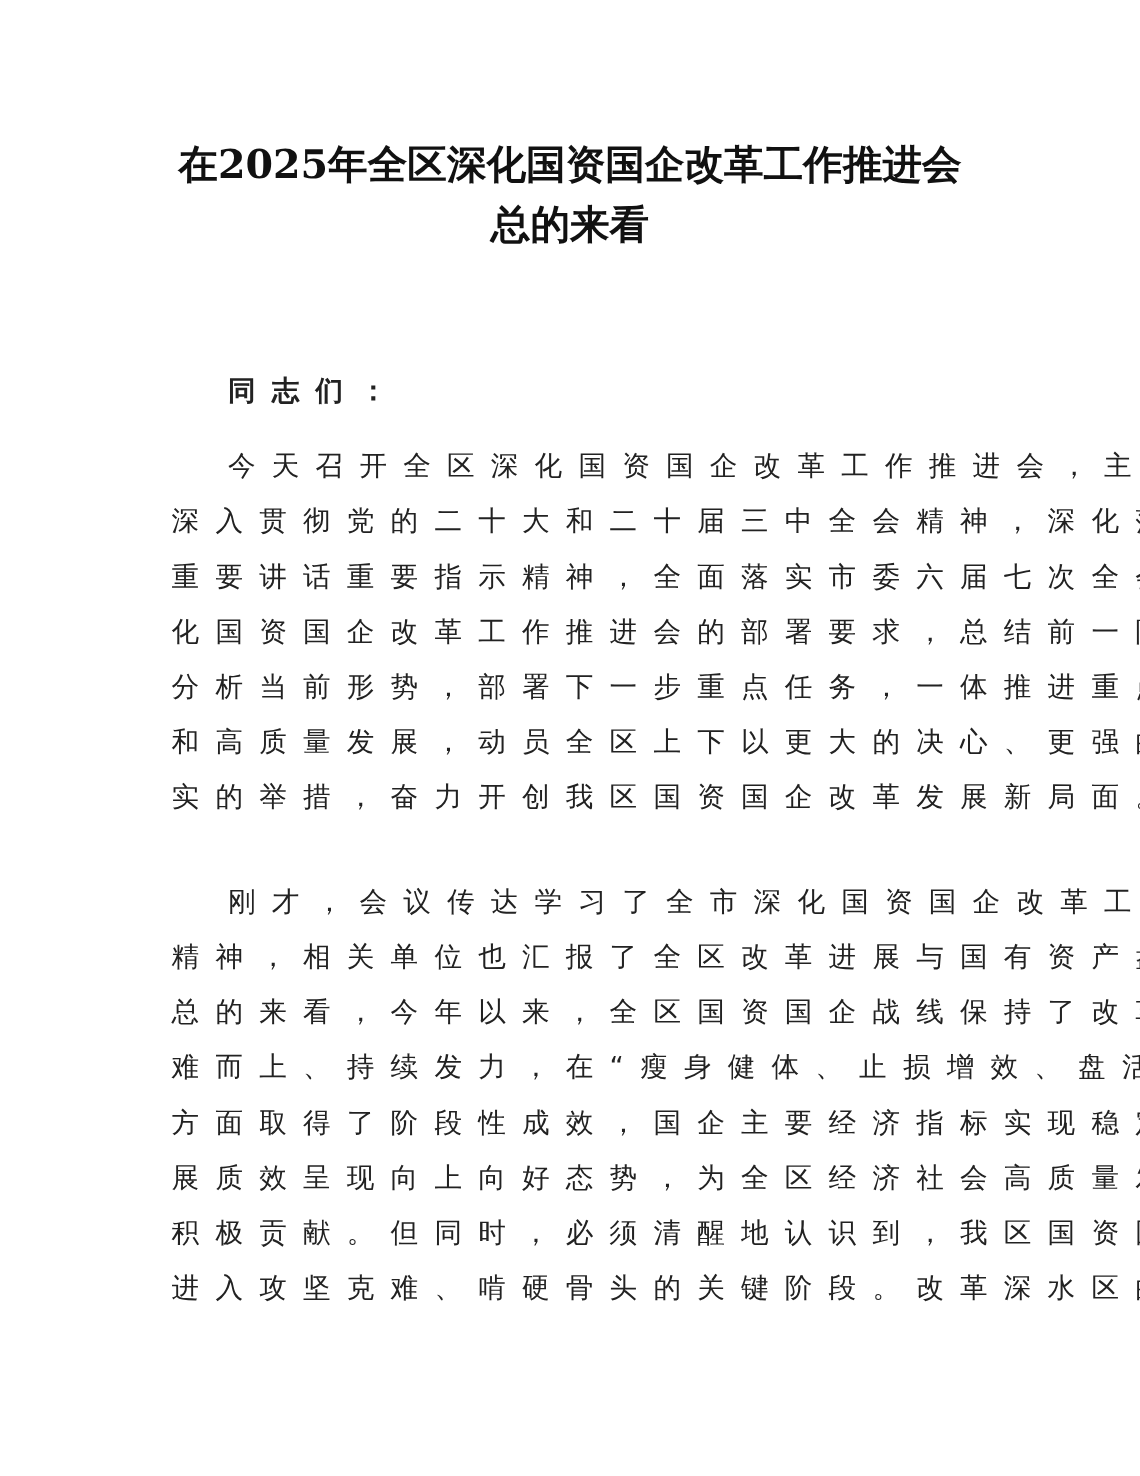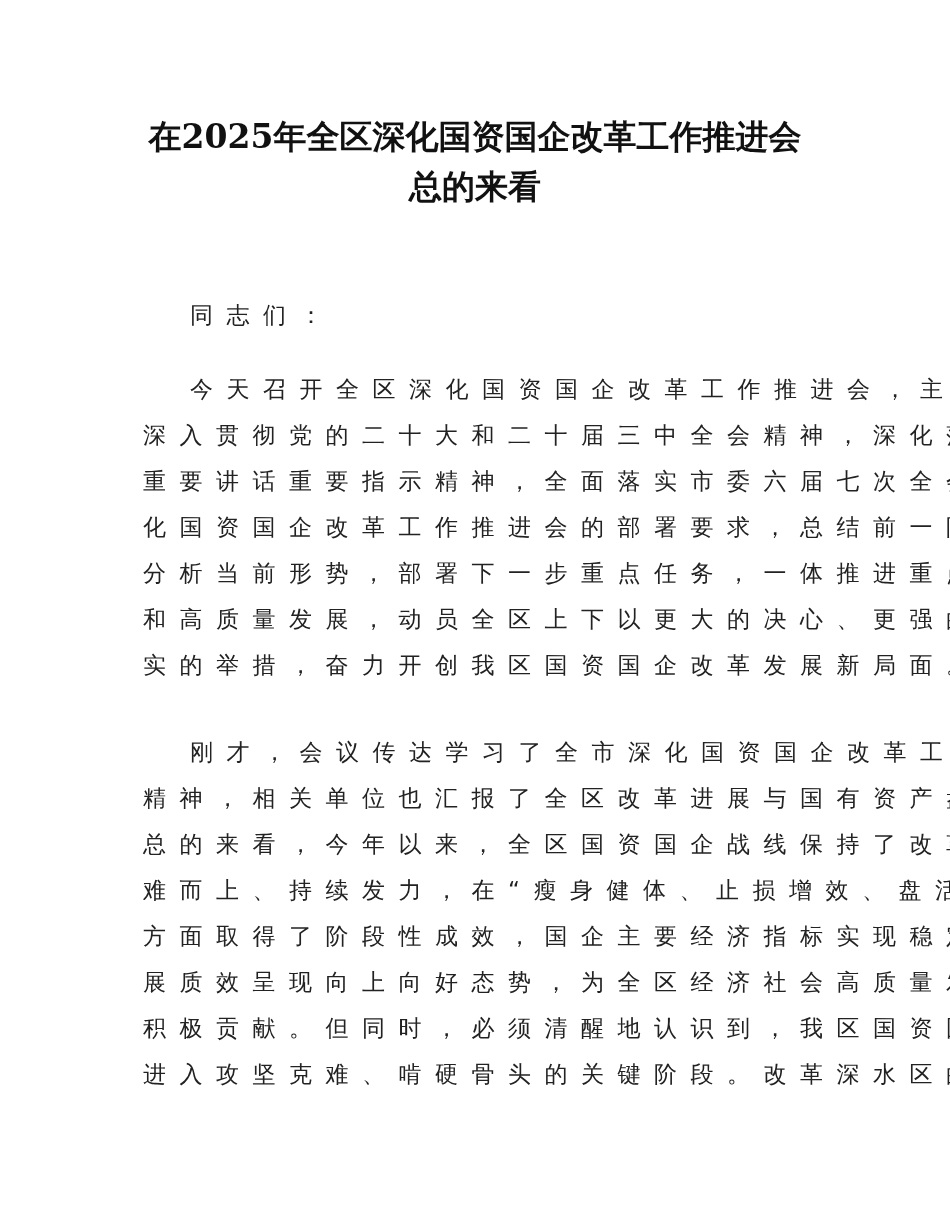--- a/index.html
+++ b/index.html
@@ -51,21 +51,21 @@
   .indent { left: 190px; }
 </style>
 </head>
 <body>
 
 <div class="page">
 
   <div class="title title-line-1">在2025年全区深化国资国企改革工作推进会</div>
   <div class="title title-line-2">总的来看</div>
 
-  <div class="body-line indent" style="top:300px;">同志们：</div>
+  <div class="body-line indent" style="top:311px;font-weight:bold;">同志们：</div>
 
   <div class="body-line indent" style="top:374px;">今天召开全区深化国资国企改革工作推进会，主要任务是</div>
   <div class="body-line" style="top:420px;">深入贯彻党的二十大和二十届三中全会精神，深化落实总书记</div>
   <div class="body-line" style="top:466px;">重要讲话重要指示精神，全面落实市委六届七次全会和全市深</div>
   <div class="body-line" style="top:512px;">化国资国企改革工作推进会的部署要求，总结前一阶段工作，</div>
   <div class="body-line" style="top:558px;">分析当前形势，部署下一步重点任务，一体推进重点改革攻坚</div>
   <div class="body-line" style="top:604px;">和高质量发展，动员全区上下以更大的决心、更强的力度、更</div>
   <div class="body-line" style="top:650px;">实的举措，奋力开创我区国资国企改革发展新局面。</div>
 
   <div class="body-line indent" style="top:737px;">刚才，会议传达学习了全市深化国资国企改革工作推进会</div>

